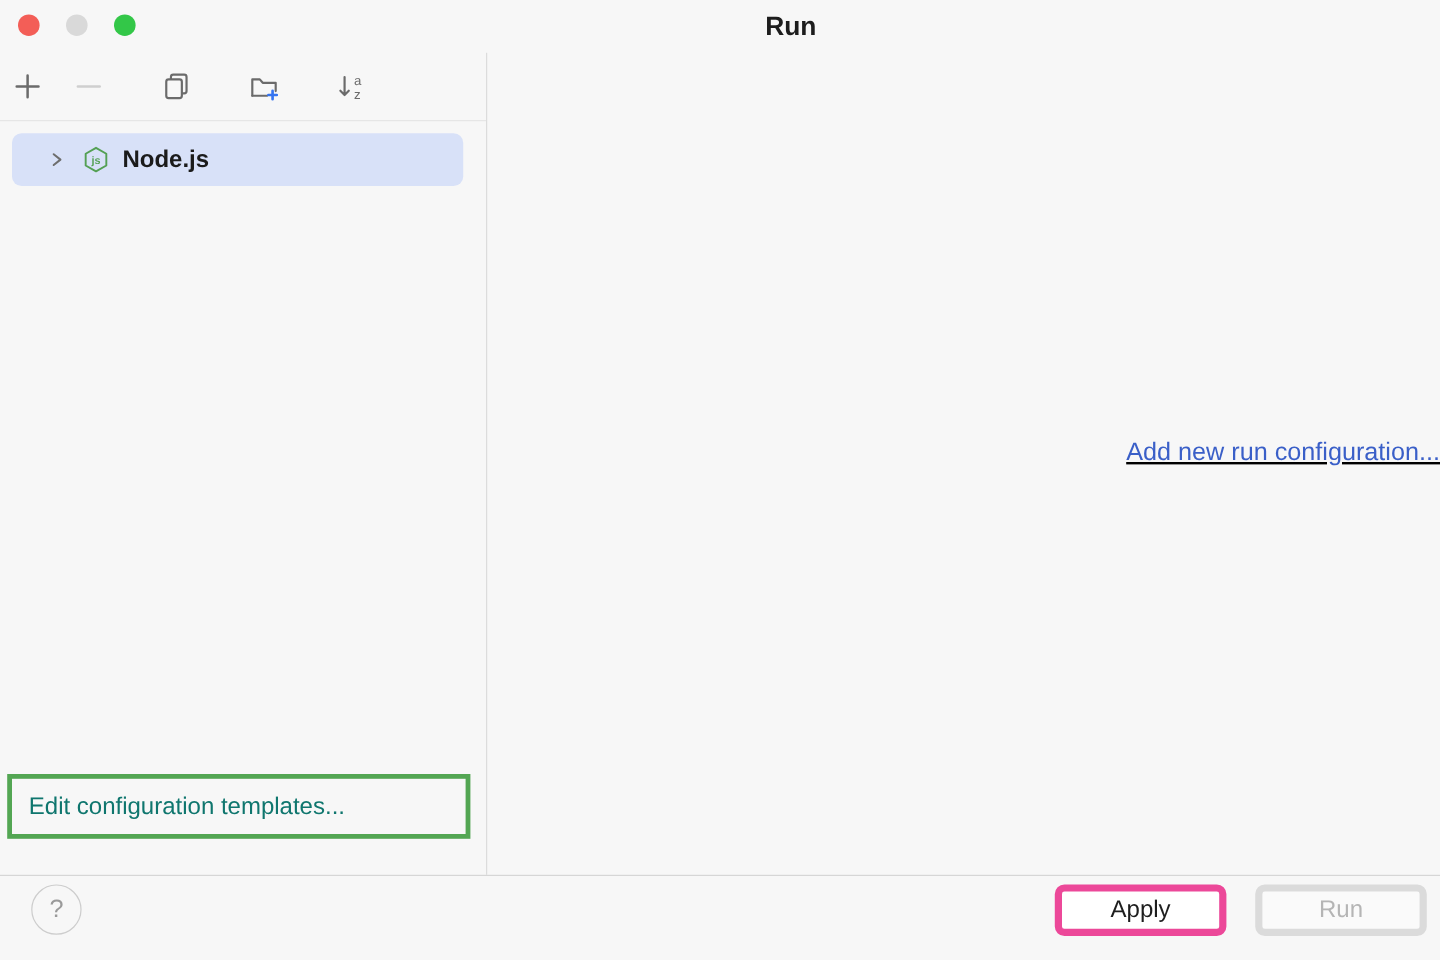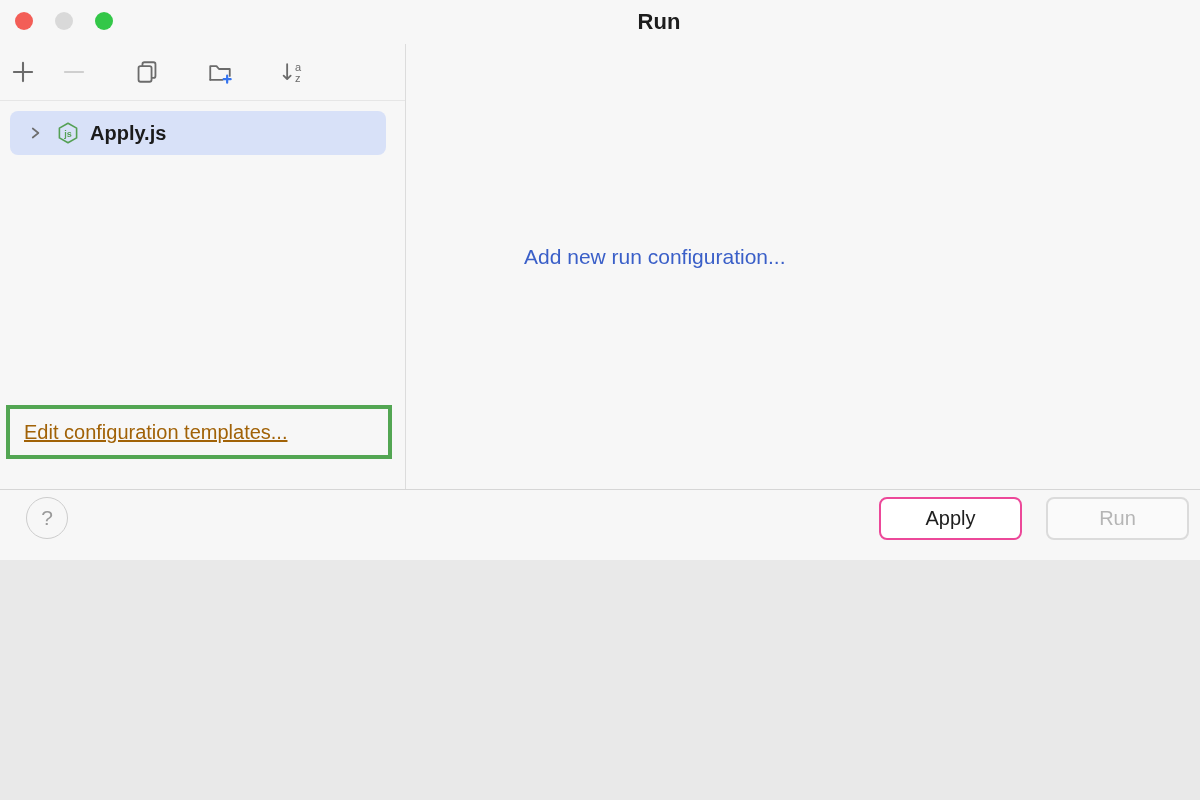--- a/index.html
+++ b/index.html
@@ -1,18 +1,18 @@
 <!DOCTYPE html>
 <html><head>
 <meta charset="utf-8">
 <style>
   * { margin:0; padding:0; box-sizing:border-box; }
   body { background:#e9e9e9; font-family:"Liberation Sans", sans-serif; }
   .window {
-    position:relative; width:1200px; height:560px;
+    position:relative; width:1200px; height:800px;
     background:#f7f7f7; overflow:hidden;
     font-family:"Liberation Sans", sans-serif;
   }
 
   
   .titlebar { position:absolute; top:0; left:0; right:0; height:44px; }
   .window-title {
     position:absolute; inset:0; display:flex; align-items:center; justify-content:center;
     padding-left:118px; font-size:22px; font-weight:700; color:#1d1d1d;
   }
@@ -30,57 +30,58 @@
     padding-left:8px; gap:21px; border-bottom:1px solid #e6e6e6;
   }
   .tool-btn {
     width:30px; height:30px; display:flex; align-items:center; justify-content:center;
     background:none; border:none; cursor:pointer;
   }
 
   .tree { margin-top:10px; }
   .tree-row {
     height:44px; display:flex; align-items:center;
-    margin:0 19px 3px 10px; padding-left:16px; border-radius:8px; cursor:pointer;
+    margin:0 19px 3px 10px; padding-left:28px; border-radius:8px; cursor:pointer;
   }
   .tree-row.selected { background:#d8e1f8; }
   .chevron { display:flex; margin-right:12px; }
   .tree-icon { display:flex; margin-right:10px; }
   .tree-label { font-size:20px; font-weight:700; color:#1b1b1b; }
 
   .annotation-box {
     position:absolute; left:6px; bottom:30px; width:386px; height:54px;
     border:4px solid #53a653; display:flex; align-items:center; padding-left:14px;
   }
-  .edit-link { font-size:20px; color:#a16207; text-decoration:underline; cursor:pointer; }
+  .edit-link { font-size:20px; color:#0f766e; cursor:pointer; }
 
   
   .main {
     position:absolute; left:406px; top:44px; right:0; bottom:71px;
-    display:flex; flex-direction:column; align-items:flex-start; justify-content:center;
+    display:flex; flex-direction:column; align-items:flex-end; justify-content:center;
     padding-left:118px;
+    text-decoration:underline;
   }
   .add-link { font-size:21px; color:#3a5fc8; text-decoration:none; cursor:pointer; margin-bottom:19px; }
   .hint { font-size:21px; color:#8f8f8f; }
 
   
   .footer {
     position:absolute; left:0; right:0; bottom:0; height:71px;
     border-top:1px solid #d6d6d6;
   }
   .help-btn {
     position:absolute; left:26px; top:7px; width:42px; height:42px; border-radius:50%;
     border:1.5px solid #cdcdcd; background:transparent; color:#9a9a9a; font-size:21px;
     display:flex; align-items:center; justify-content:center; cursor:pointer;
     font-family:inherit;
   }
   .btn-group { position:absolute; right:11px; top:7px; display:flex; gap:24px; }
   .btn {
     min-width:143px; height:43px; border-radius:8px;
-    border:2px solid #ec4899; background:#ffffff;
+    border:6px solid #ec4899; background:#ffffff;
     font-size:20px; color:#1e1e1e; font-family:inherit; cursor:pointer;
   }
   .btn.disabled { color:#b5b5b5; border-color:#dbdbdb; background:#fafafa; cursor:default; }
 </style>
 </head>
 <body>
 
 <div class="window">
 
   <div class="titlebar">
@@ -131,21 +132,21 @@
           <svg width="18" height="18" viewBox="0 0 16 16">
             <path d="M6 4l5 4-5 4" stroke="#6e6e6e" stroke-width="1.5" fill="none" stroke-linecap="round" stroke-linejoin="round"></path>
           </svg>
         </span>
         <span class="tree-icon">
           <svg width="24" height="24" viewBox="0 0 24 24">
             <polygon points="12,2.2 20.6,7.1 20.6,16.9 12,21.8 3.4,16.9 3.4,7.1" stroke="#54a054" stroke-width="1.6" fill="none" stroke-linejoin="round"></polygon>
             <text x="12" y="15.8" text-anchor="middle" font-size="9" font-weight="bold" fill="#54a054" font-family="'Liberation Sans', sans-serif">js</text>
           </svg>
         </span>
-        <span class="tree-label">Apply.js</span>
+        <span class="tree-label">Node.js</span>
       </div>
     </div>
 
     <div class="annotation-box">
       <a class="edit-link">Edit configuration templates...</a>
     </div>
   </div>
 
   <div class="v-sep"></div>
 

